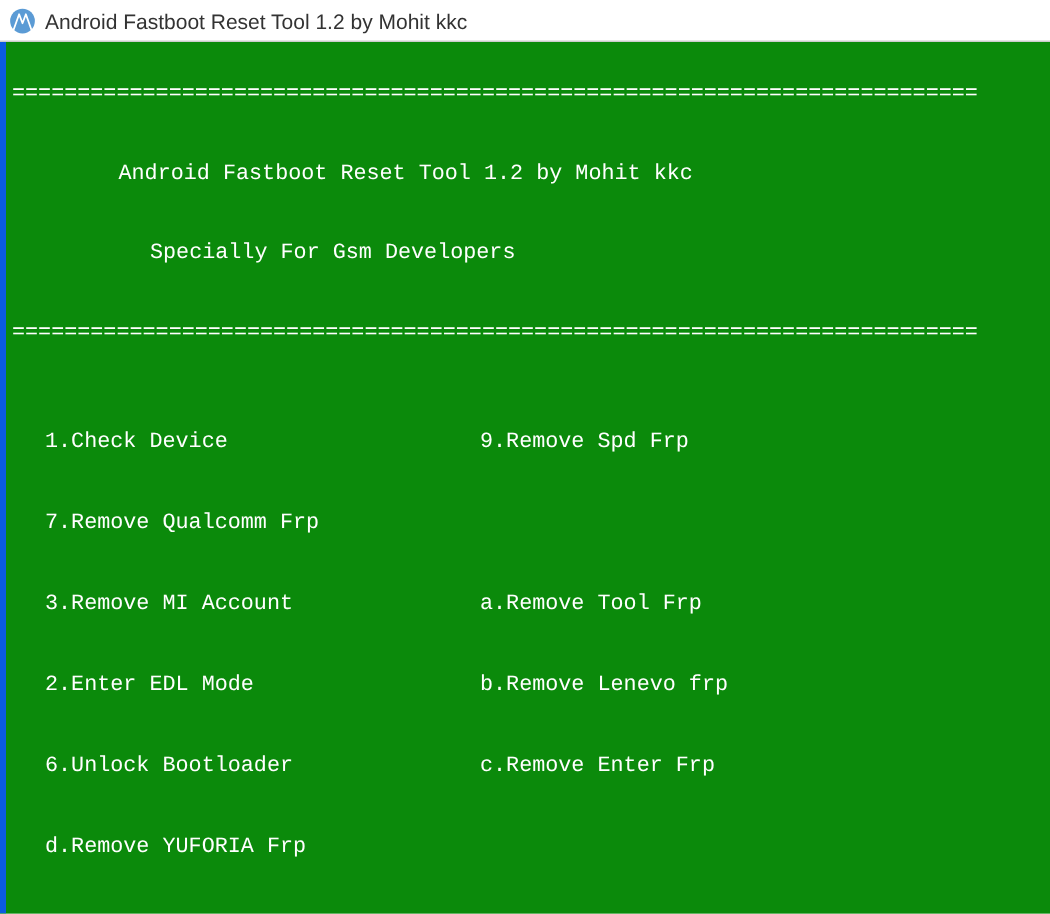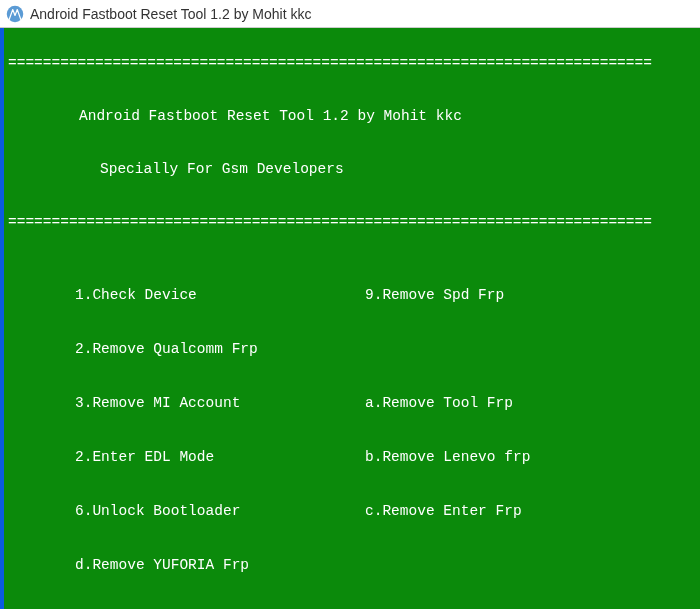--- a/index.html
+++ b/index.html
@@ -59,21 +59,21 @@
   .menu-area {
     padding-left: 26px;
     margin-top: 14px;
   }
   .menu-row {
     display: flex;
     margin-bottom: 15px;
   }
   .menu-left { width: 290px; }
   .menu-right { }
-  .menu-item { display: inline; margin-left: 45px; }
+  .menu-item { display: inline; }
 </style>
 </head>
 <body>
 
 <div class="titlebar">
   <span class="icon">
     <svg viewBox="0 0 24 24" width="18" height="18">
       <circle cx="12" cy="12" r="11" fill="#5b9bd5"></circle>
       <path d="M4 20 L9 6 L12 14 L15 6 L20 20" stroke="#fff" stroke-width="1.6" fill="none" stroke-linejoin="round"></path>
     </svg>
@@ -81,21 +81,21 @@
   <span class="title">Android Fastboot Reset Tool 1.2 by Mohit kkc</span>
 </div>
 
 <div class="console">
 <div class="divider-eq">==========================================================================</div>
 <div class="header-line1">Android Fastboot Reset Tool 1.2 by Mohit kkc</div>
 <div class="header-line2">Specially For Gsm Developers</div>
 <div class="divider-eq">==========================================================================</div>
 <div class="menu-area">
 <div class="menu-row"><span class="menu-left"><span class="menu-item">1.Check Device</span></span><span class="menu-right"><span class="menu-item">9.Remove Spd Frp</span></span></div>
-<div class="menu-row"><span class="menu-right"><span class="menu-item">2.Remove Qualcomm Frp</span></span></div>
+<div class="menu-row"><span class="menu-right"><span class="menu-item">7.Remove Qualcomm Frp</span></span></div>
 <div class="menu-row"><span class="menu-left"><span class="menu-item">3.Remove MI Account</span></span><span class="menu-right"><span class="menu-item">a.Remove Tool Frp</span></span></div>
 <div class="menu-row"><span class="menu-left"><span class="menu-item">2.Enter EDL Mode</span></span><span class="menu-right"><span class="menu-item">b.Remove Lenevo frp</span></span></div>
 <div class="menu-row"><span class="menu-left"><span class="menu-item">6.Unlock Bootloader</span></span><span class="menu-right"><span class="menu-item">c.Remove Enter Frp</span></span></div>
 <div class="menu-row"><span class="menu-right"><span class="menu-item">d.Remove YUFORIA Frp</span></span></div>
 
 
 </div>
 
 
 </div>

